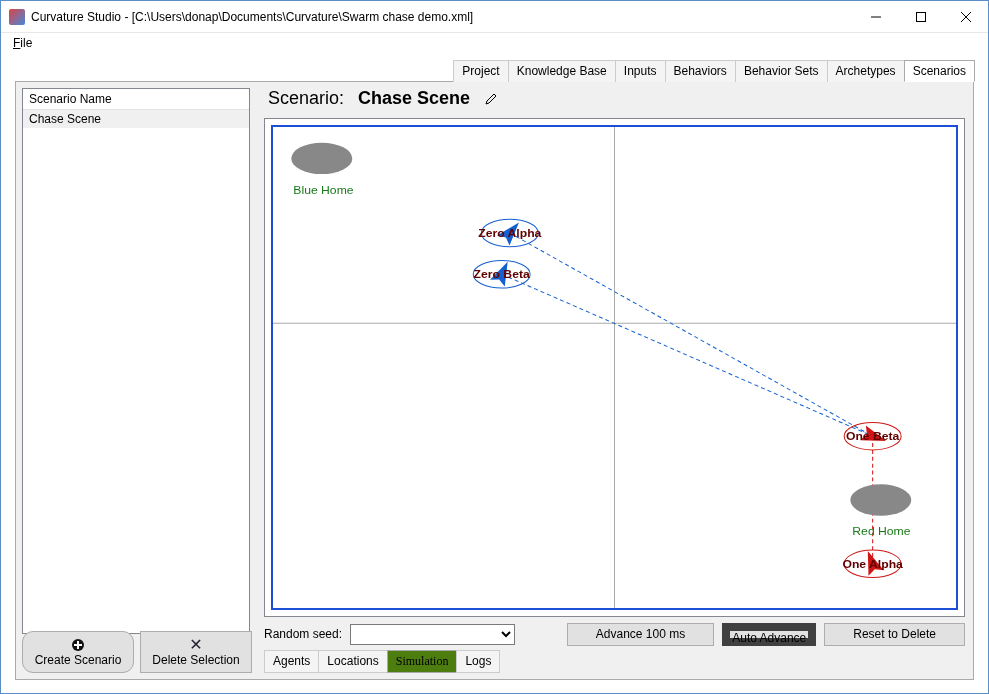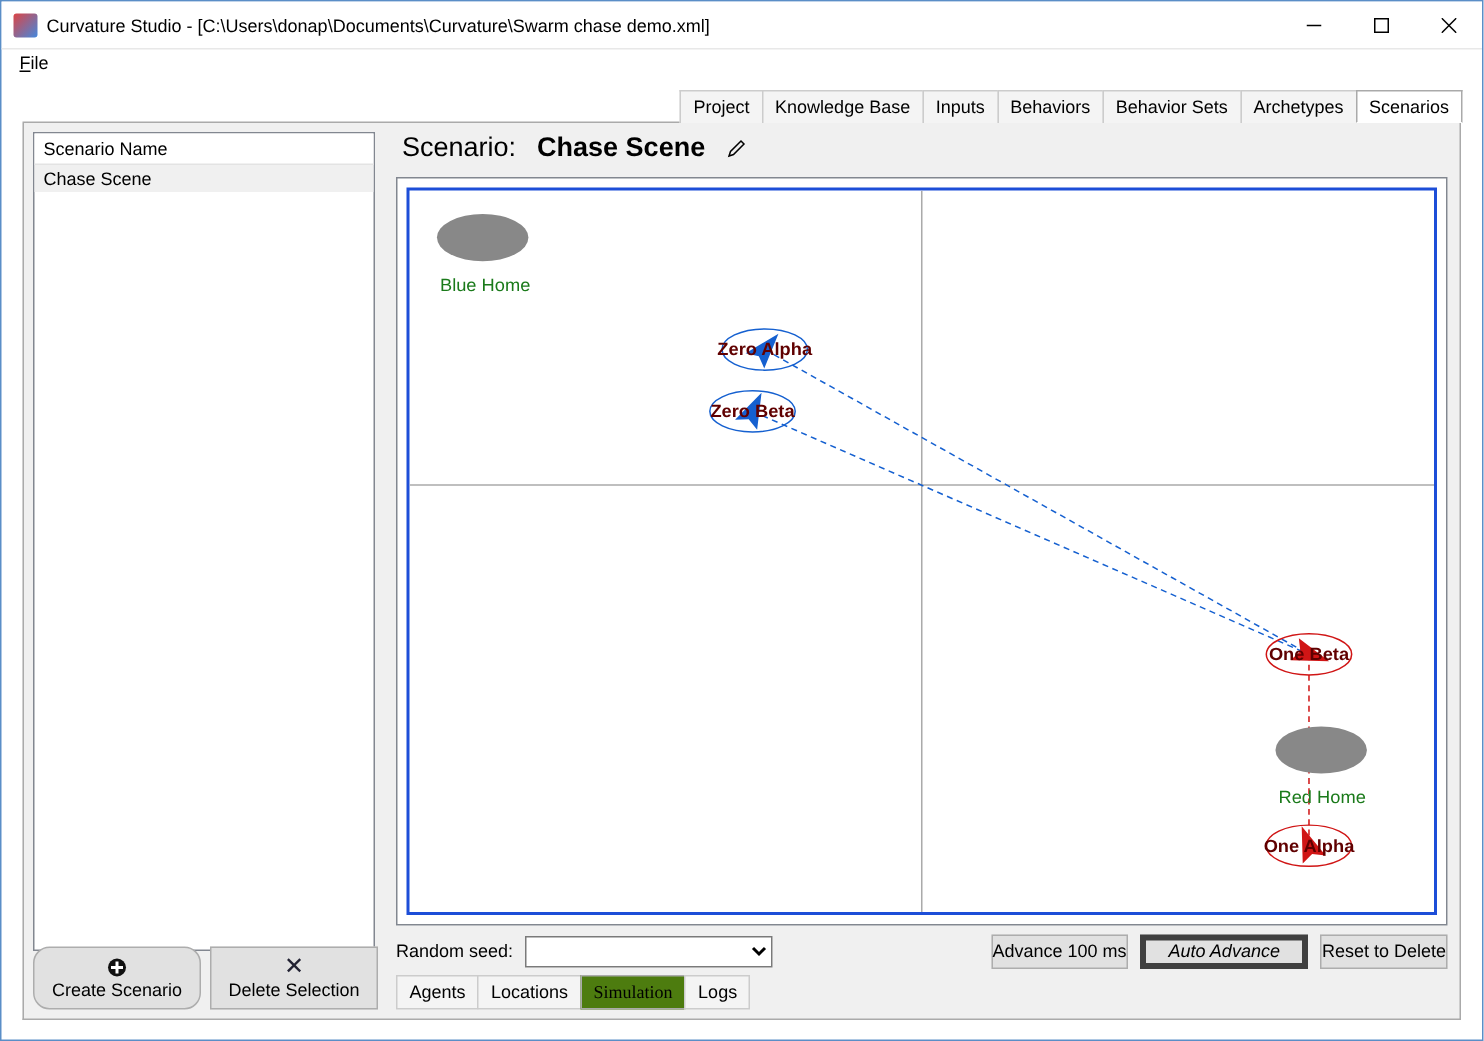--- a/index.html
+++ b/index.html
@@ -47,22 +47,22 @@
 .agent-oval-red { fill: none; stroke: #d01515; stroke-width: 1; }
 .agent-tri-blue { fill: #1560d0; }
 .agent-tri-red { fill: #d01515; }
 .agent-label { fill: #600000; font-size: 12px; font-weight: bold; text-anchor: middle; }
 .target { fill: none; stroke: #1560d0; stroke-width: 1; stroke-dasharray: 4 3; }
 .target-red { stroke: #d01515; }
 
 .seed-row { position: absolute; left: 0; bottom: 28px; right: 0; height: 22px; display: flex; align-items: center; gap: 8px; font-size: 12px; }
 .seed-row select { width: 165px; height: 21px; border: 1px solid #7a7a7a; font-size: 12px; background: #fff; }
 .seed-row .spacer { flex: 1; }
-.sim-btn { height: 23px; padding: 0 0; background: #e1e1e1; border: 1px solid #adadad; font-size: 12px; cursor: default; }
-.sim-btn.primary { border: 4px solid #404040; padding: 0 15px; font-style: italic; }
+.sim-btn { height: 23px; padding: 0 28px; background: #e1e1e1; border: 1px solid #adadad; font-size: 12px; cursor: default; }
+.sim-btn.primary { border: 8px solid #404040; padding: 0 2px; }
 
 .bottom-tabs { position: absolute; left: 0; bottom: 0; display: flex; font-size: 12px; margin-top: 33px; }
 .btab { padding: 3px 8px; border: 1px solid #ccc; margin-right: -1px; background: #f4f4f4; cursor: default; }
 .btab.active { background: #4d7c0f; border-color: #aaa; font-family: Liberation Serif, serif; }
 
 .icon-circle-plus { width: 14px; height: 14px; }
 .icon-x { font-size: 16px; line-height: 14px; color: #223; }
 </style>
 </head>
 <body>

